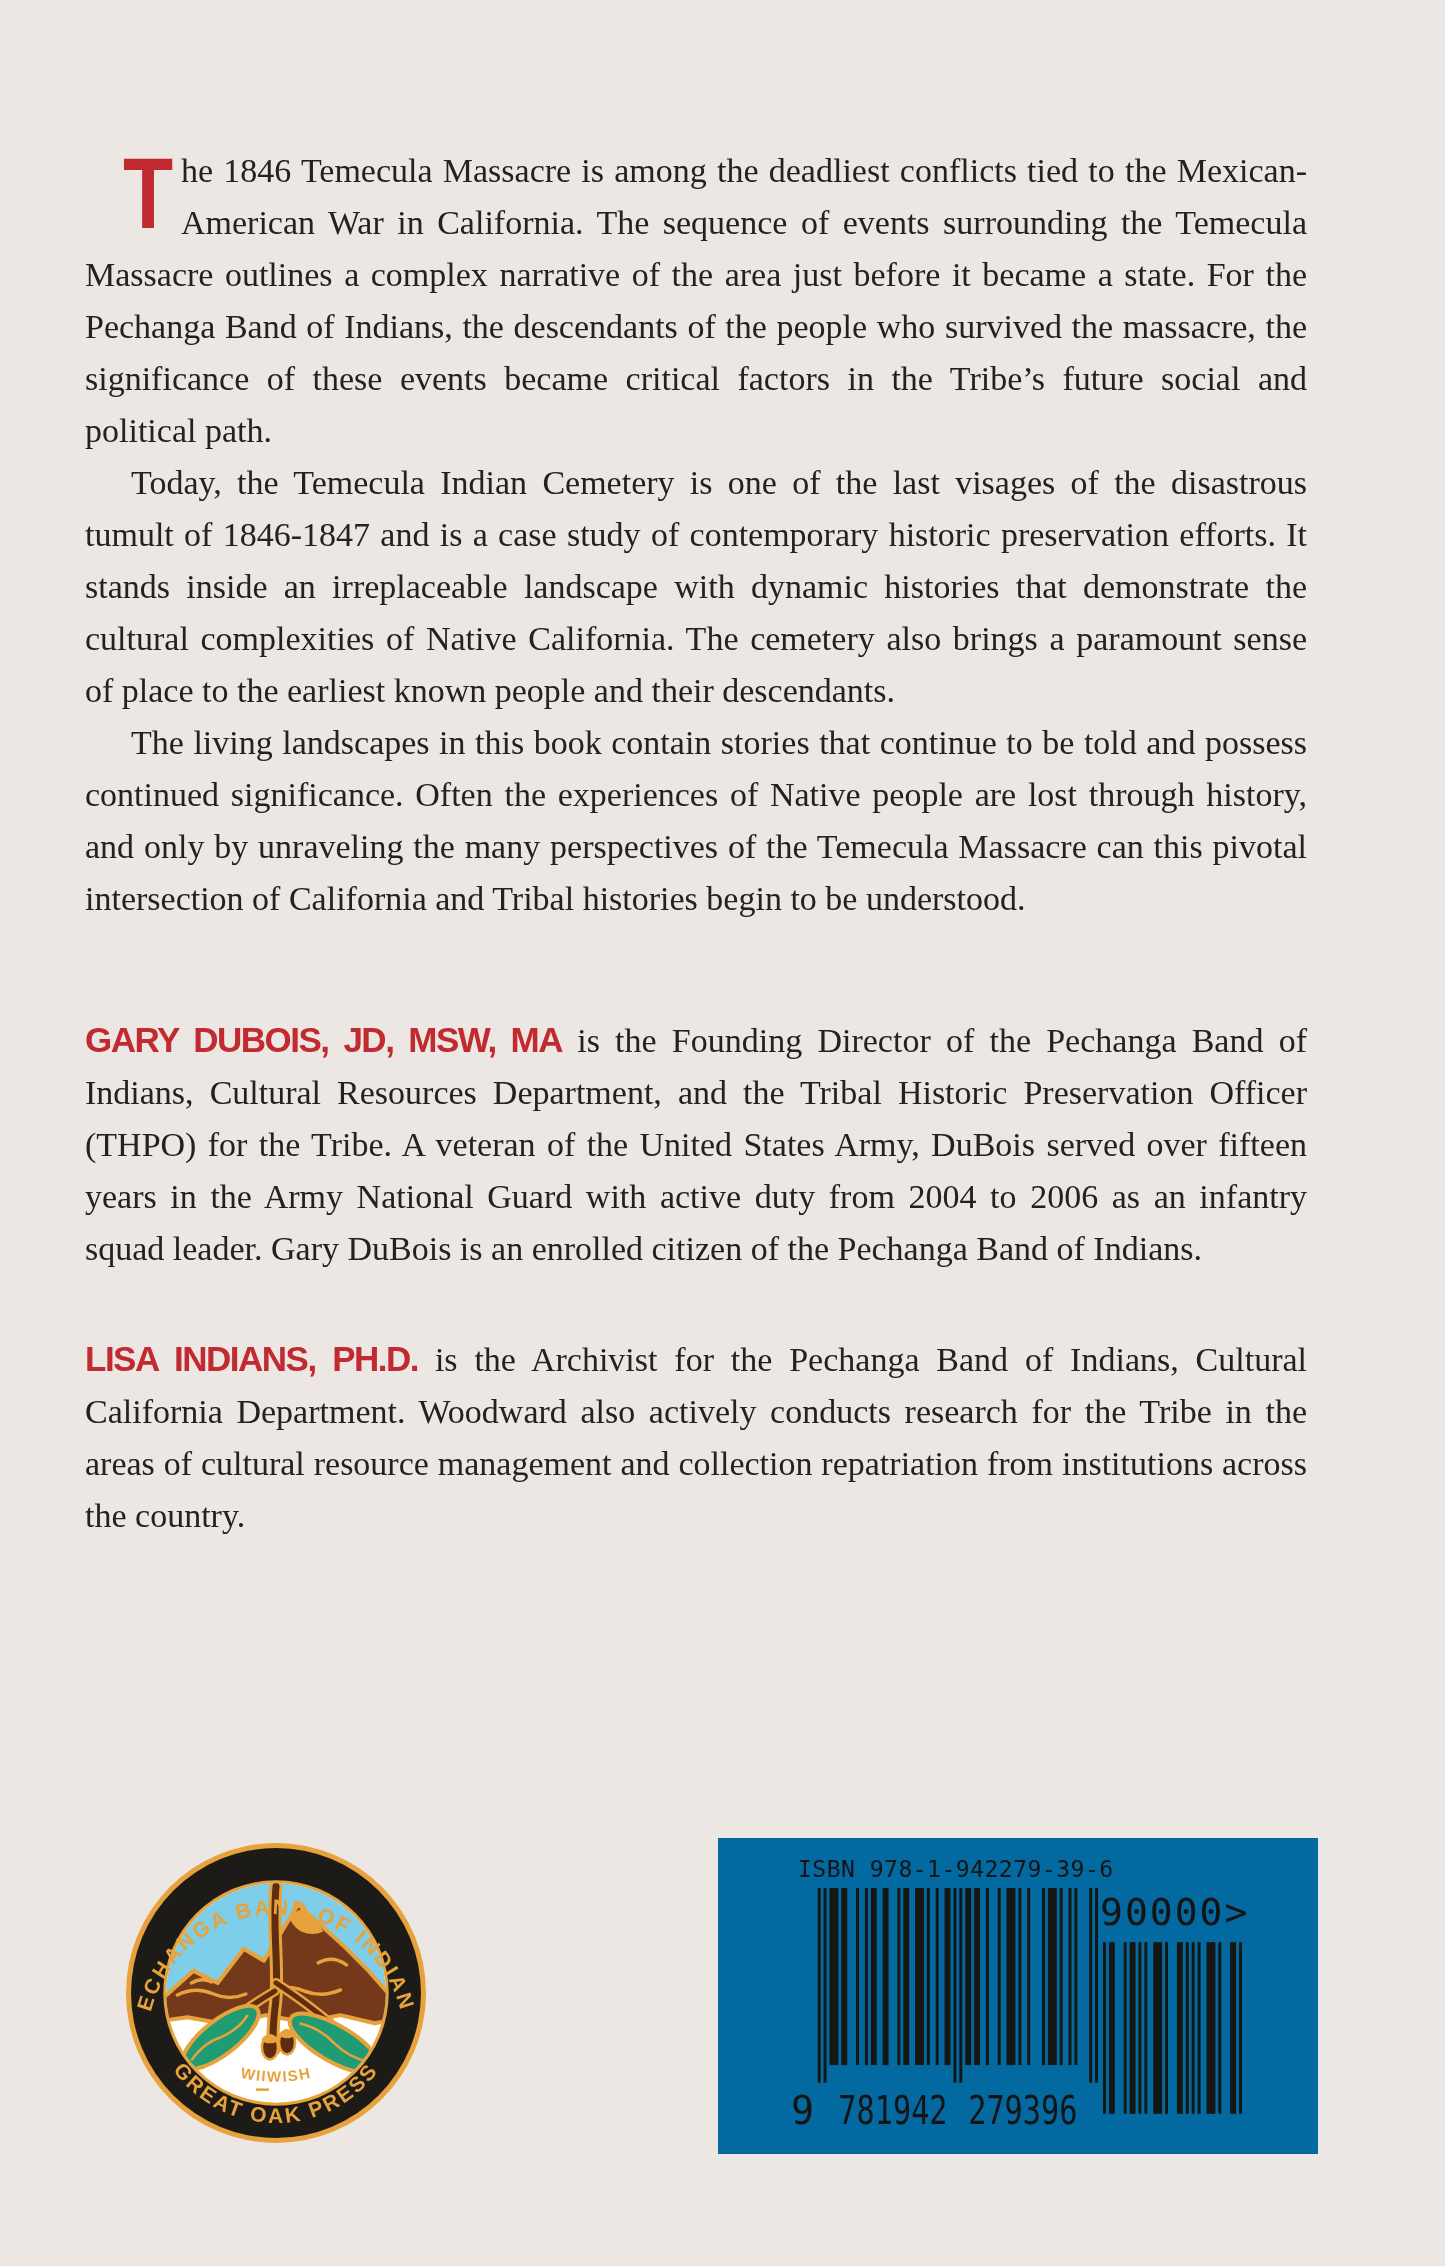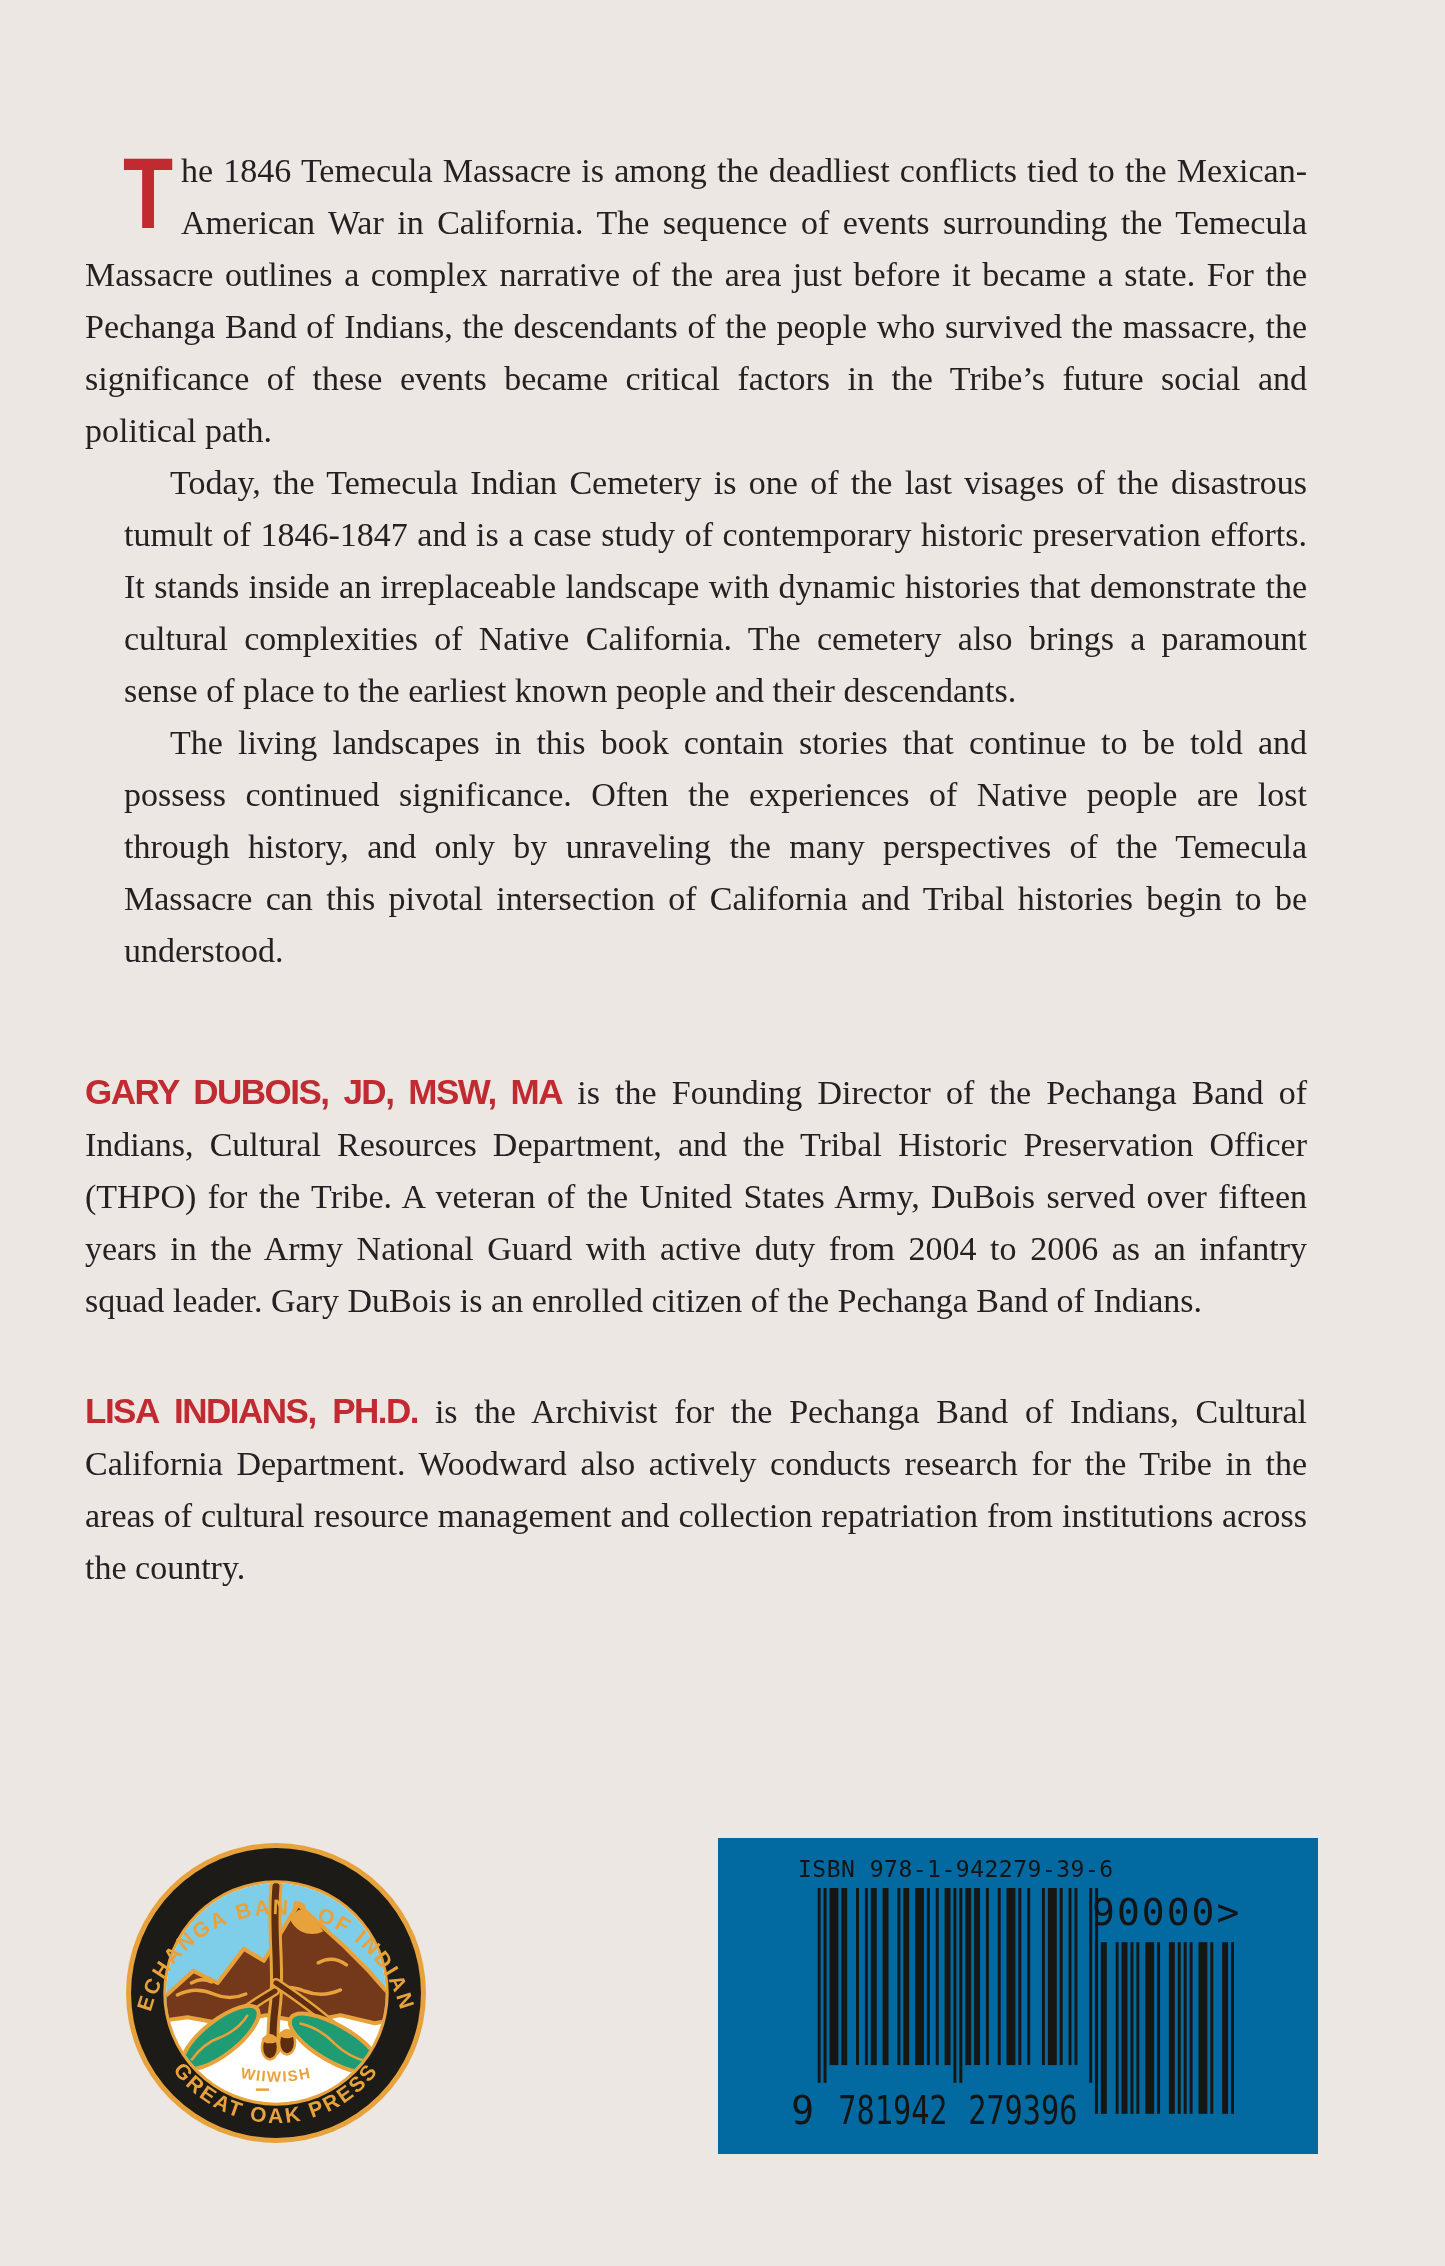--- a/index.html
+++ b/index.html
@@ -9,21 +9,21 @@
     background:var(--bg,#ECE7E2);
     font-family:"Liberation Serif", serif;
     overflow:hidden;
   }
   .text-col {
     position:absolute; left:85px; top:145px; width:1222px;
     font-size:34px; line-height:52px; color:var(--ink,#262023);
     text-align:justify;
   }
   .para { margin:0; }
-  .indent { text-indent:46px;margin-left:39px; }
+  .indent { text-indent:46px; }
   .dropcap {
     float:left; width:42px; height:96px;
     font-family:"Liberation Sans", sans-serif; font-weight:700;
     font-size:100px; line-height:84px;
     color:var(--red,#C02A30);
     transform:scaleX(.82); transform-origin:0 0;
     margin:6px 16px 0 38px;
   }
   .bio1 { margin-top:89px; }
   .bio2 { margin-top:58px; }
@@ -38,21 +38,21 @@
   .barcode-box {
     position:absolute; left:718px; top:1838px; width:600px; height:316px;
     background:#0369a1;
   }
   .isbn-label {
     position:absolute; left:80px; top:18px;
     font-family:"DejaVu Sans Mono", monospace; font-size:23px;
     letter-spacing:.5px; color:#141414; white-space:nowrap;
   }
   .main-code { position:absolute; left:70px; top:50px; }
-  .addon { position:absolute; left:374px; top:52px; width:180px; }
+  .addon { position:absolute; left:374px; top:52px; width:180px;padding-left:8px; }
   .addon-label {
     font-family:"DejaVu Sans Mono", monospace; font-size:38px;
     letter-spacing:2px; color:#141414; white-space:nowrap;
   }
   .addon svg { display:block; margin-top:8px; }
   .bartext { font-family:"DejaVu Sans Mono", monospace; fill:#141414; }
   .ringtext { font-family:"Liberation Sans", sans-serif; font-weight:700; }
 </style>
 </head>
 <body>

